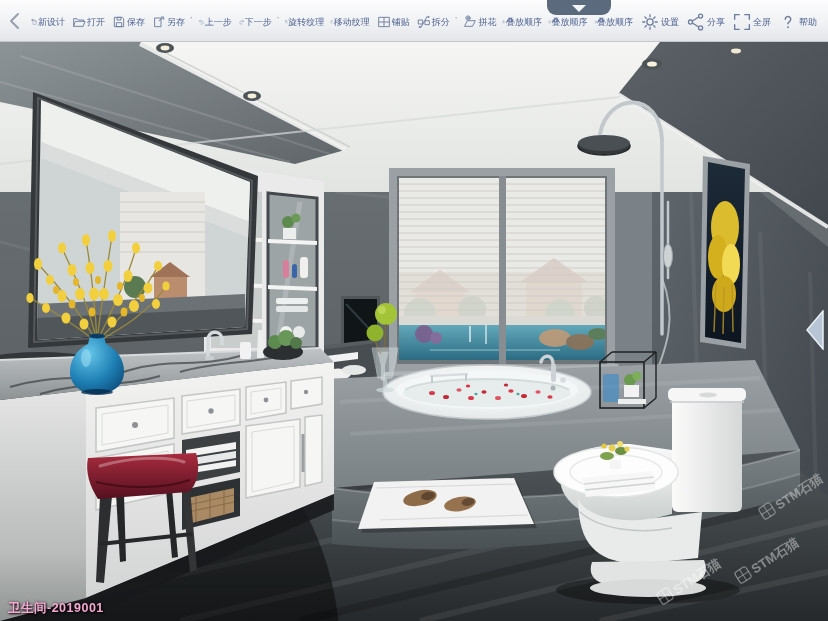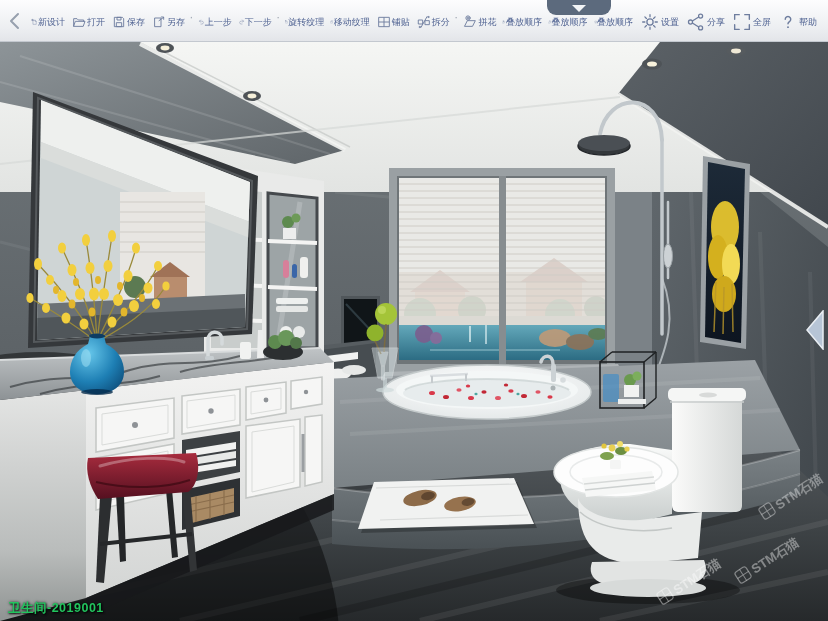--- a/index.html
+++ b/index.html
@@ -20,21 +20,21 @@
   .tb-right .tb-item{min-width:32px;}
   
   .tab-handle{position:absolute;left:547px;top:0;width:64px;height:15px;background:#5c6a7d;
     border-radius:0 0 9px 9px;z-index:6;display:flex;align-items:center;justify-content:center;cursor:pointer;}
   .tab-handle .tri{width:0;height:0;border-left:7px solid transparent;border-right:7px solid transparent;
     border-top:7px solid #f2f4f6;margin-top:2px;}
   
   .canvas{position:absolute;left:0;top:42px;width:828px;height:579px;overflow:hidden;background:#43484c;}
   .canvas svg.scene{display:block;}
   .project-label{position:absolute;left:8px;bottom:4px;font-size:12.5px;font-weight:bold;
-    color:#22c55e;text-shadow:1px 1px 2px rgba(0,0,0,.9), 0 0 3px rgba(0,0,0,.6);letter-spacing:.5px;}
+    color:#f9a8d4;text-shadow:1px 1px 2px rgba(0,0,0,.9), 0 0 3px rgba(0,0,0,.6);letter-spacing:.5px;}
   .panel-arrow{position:absolute;left:804px;top:268px;width:22px;height:40px;cursor:pointer;}
 </style>
 </head>
 <body>
 
 <div class="app">
 
   <header class="toolbar">
     <div class="tb-back">
       <svg width="24" height="24" viewBox="0 0 24 24">

